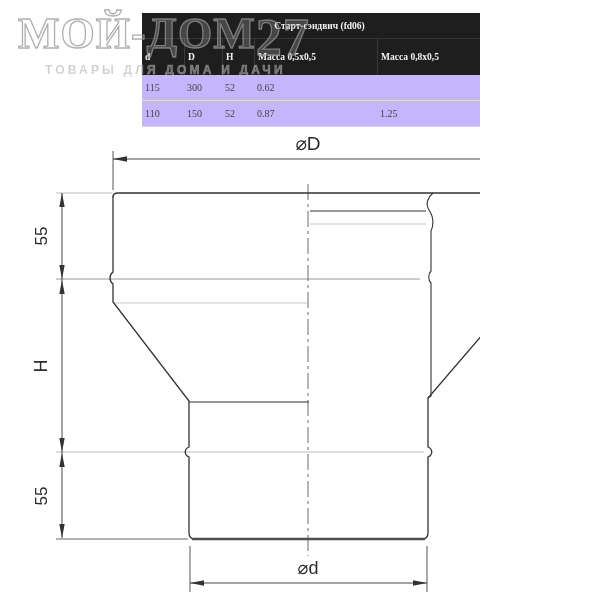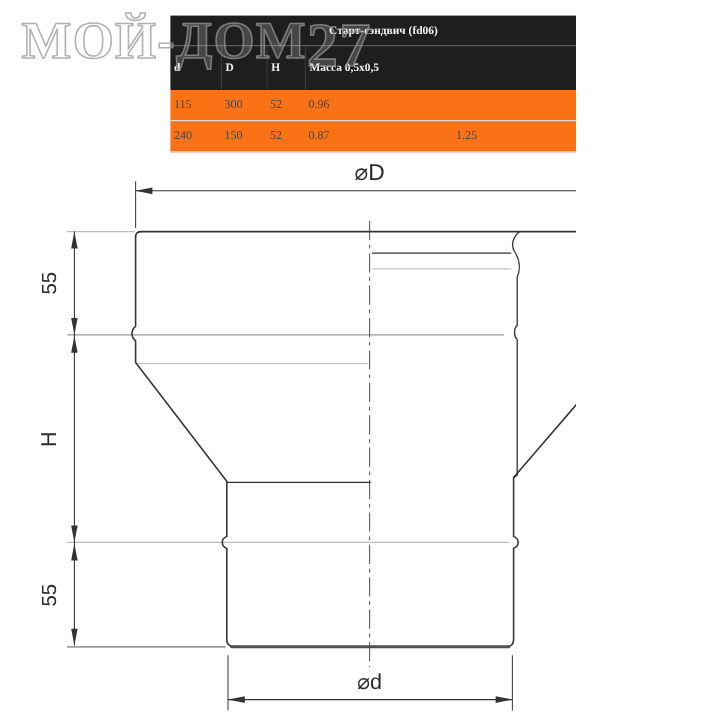--- a/index.html
+++ b/index.html
@@ -19,53 +19,55 @@
     color:rgba(163,163,163,0.55);
     -webkit-text-stroke:0.6px rgba(255,255,255,0.35);
     pointer-events:none;}
 
   
   .spec{position:absolute;left:142px;top:13px;width:355px;z-index:20;font-size:9.5px;font-family:Liberation Serif, serif;}
   .spec .title-row{background:#1e1e1e;color:#f2f2f2;height:25px;display:flex;
     align-items:center;justify-content:center;font-weight:700;}
   .spec .head-row{background:#1e1e1e;color:#f2f2f2;height:36px;display:flex;
     border-top:1px solid rgba(255,255,255,0.10);font-weight:700;}
-  .spec .data-row{background:#f97316;color:#454545;height:25px;display:flex;
+  .spec .data-row{background:#c4b5fd;color:#454545;height:25px;display:flex;
     border-bottom:1px solid #d9d9d9;font-size:10px;}
   .spec .cell{display:flex;align-items:center;padding-left:3px;box-sizing:border-box;}
   .spec .head-row .cell + .cell{border-left:1px solid rgba(255,255,255,0.12);}
   .c0{width:42px;} .c1{width:38px;} .c2{width:32px;} .c3{width:123px;} .c4{width:120px;}
 
   
   .draw{position:absolute;left:0;top:0;width:600px;height:600px;z-index:10;}
   svg text{font-family:"Liberation Sans","DejaVu Sans",sans-serif;fill:#2b2b2b;}
 </style>
 </head>
 <body>
 
 <div class="screen">
 
   <div class="wm-brand"><span>МОЙ-ДОМ</span><span class="suffix">27</span></div>
+  <div class="wm-tagline">ТОВАРЫ ДЛЯ ДОМА И ДАЧИ</div>
 
   <div class="spec">
     <div class="title-row">Старт-сэндвич (fd06)</div>
     <div class="head-row">
       <div class="cell c0">d</div>
       <div class="cell c1">D</div>
       <div class="cell c2">H</div>
       <div class="cell c3">Масса 0,5x0,5</div>
+      <div class="cell c4">Масса 0,8x0,5</div>
     </div>
     <div class="data-row">
       <div class="cell c0">115</div>
       <div class="cell c1">300</div>
       <div class="cell c2">52</div>
-      <div class="cell c4">0.96</div>
+      <div class="cell c4">0.62</div>
     </div>
     <div class="data-row">
-      <div class="cell c0">240</div>
+      <div class="cell c0">110</div>
       <div class="cell c1">150</div>
       <div class="cell c2">52</div>
       <div class="cell c3">0.87</div>
       <div class="cell c4">1.25</div>
     </div>
   </div>
 
   <svg class="draw" viewBox="0 0 600 600">
 
     <path d="M 56 193 L 112 193" stroke="#bdbdbd" stroke-width="1" fill="none"></path>

